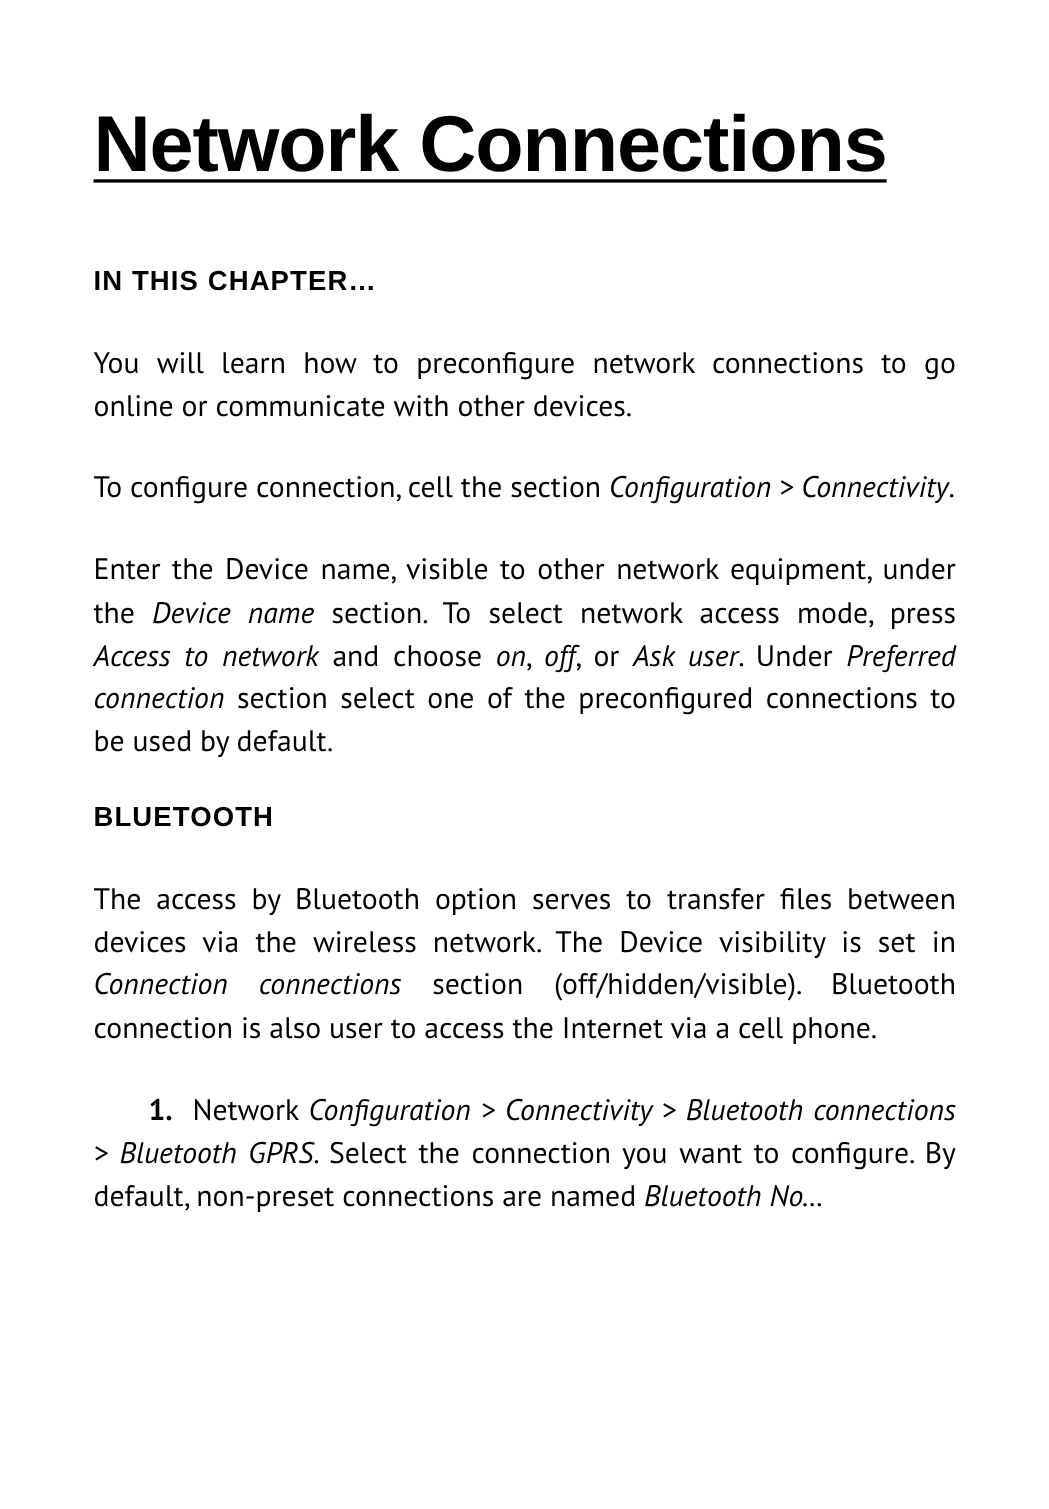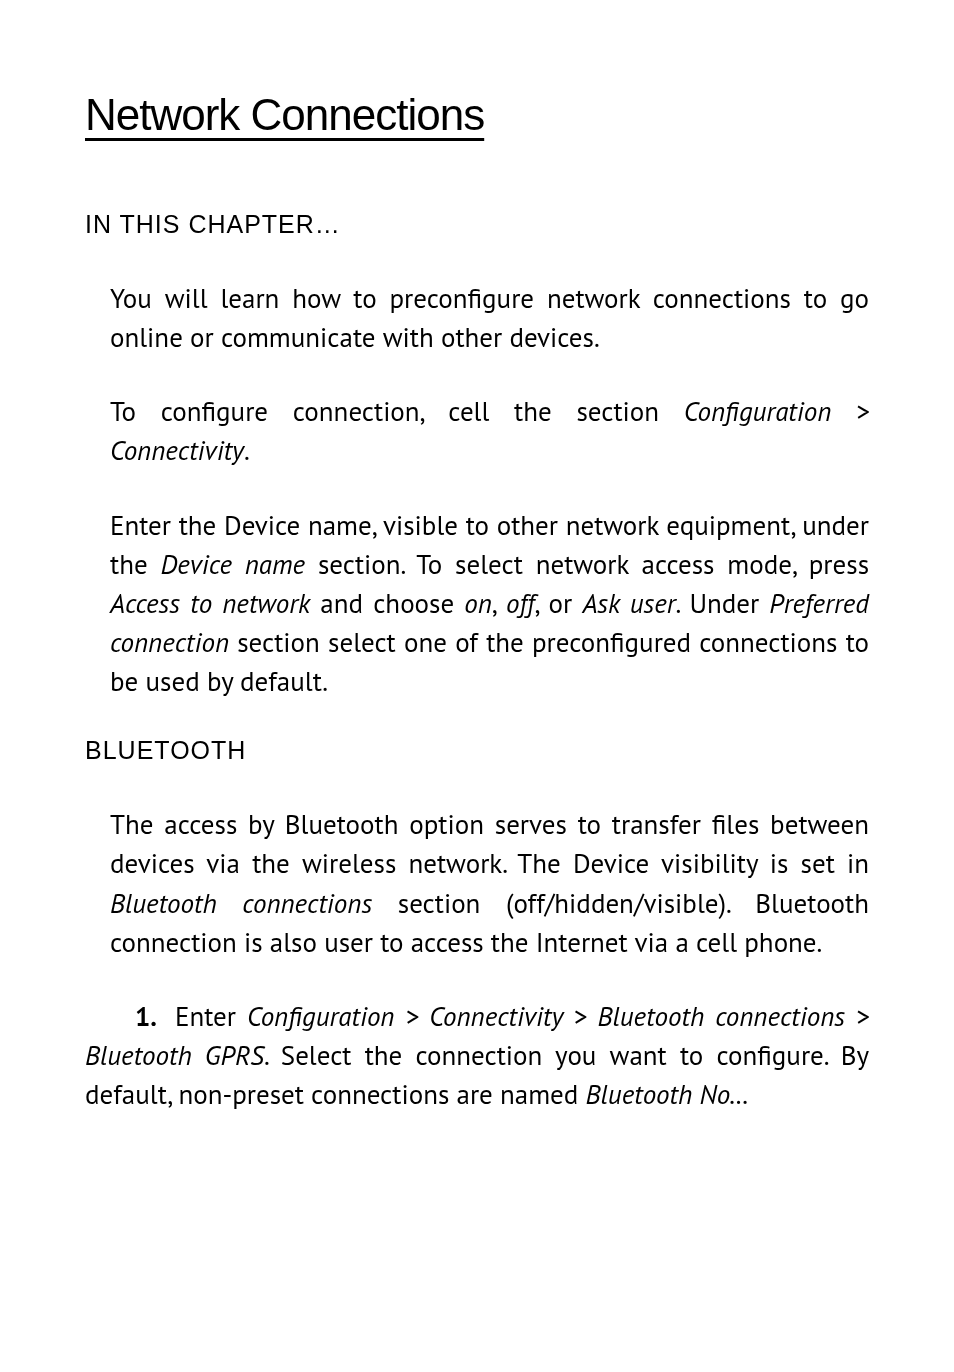--- a/index.html
+++ b/index.html
@@ -9,43 +9,42 @@
     }
     body {
       width: 954px;
       height: 1372px;
       background: #ffffff;
       font-family: Georgia, 'Times New Roman', serif;
       padding: 90px 85px 80px 85px;
       color: #000000;
     }
     .chapter-title {
-      font-size: 44px;
-      font-weight: normal;
+      font-size: 72px;
+      font-weight: bold;
       font-family: 'Segoe UI', Arial, sans-serif;
       text-decoration: underline;
       text-underline-offset: 8px;
       text-decoration-thickness: 3px;
       margin-bottom: 70px;
       letter-spacing: -1px;
     }
     .section-heading {
       font-size: 25px;
-      font-weight: normal;
+      font-weight: bold;
       font-family: 'Segoe UI', Arial, sans-serif;
       letter-spacing: 1px;
       margin-bottom: 40px;
     }
     .paragraph {
       font-size: 27px;
       font-family: 'Segoe UI', 'PT Sans', Arial, sans-serif;
       line-height: 1.45;
       margin-bottom: 35px;
       text-align: justify;
-      margin-left: 25px;
     }
     .paragraph .italic {
       font-style: italic;
     }
     .numbered-item {
       font-size: 27px;
       font-family: 'Segoe UI', 'PT Sans', Arial, sans-serif;
       line-height: 1.45;
       text-align: justify;
       text-indent: 50px;
@@ -71,18 +70,18 @@
   <span>To configure connection, cell the section </span><span class="italic">Configuration &gt; Connectivity</span><span>.</span>
 </p>
 
 <p class="paragraph">
   <span>Enter the Device name, visible to other network equipment, under the </span><span class="italic">Device name</span><span> section. To select network access mode, press </span><span class="italic">Access to network</span><span> and choose </span><span class="italic">on</span><span>, </span><span class="italic">off</span><span>, or </span><span class="italic">Ask user</span><span>. Under </span><span class="italic">Preferred connection</span><span> section select one of the preconfigured connections to be used by default.</span>
 </p>
 
 <h2 class="section-heading">BLUETOOTH</h2>
 
 <p class="paragraph">
-  <span>The access by Bluetooth option serves to transfer files between devices via the wireless network. The Device visibility is set in </span><span class="italic">Bluetooth connections</span><span> section (off/hidden/visible). Bluetooth connection is also user to access the Internet via a cell phone.</span>
+  <span>The access by Bluetooth option serves to transfer files between devices via the wireless network. The Device visibility is set in </span><span class="italic">Connection connections</span><span> section (off/hidden/visible). Bluetooth connection is also user to access the Internet via a cell phone.</span>
 </p>
 
 <p class="numbered-item">
-  <span class="num">1.</span><span>Enter </span><span class="italic">Configuration &gt; Connectivity &gt; Bluetooth connections &gt; Bluetooth GPRS</span><span>. Select the connection you want to configure. By default, non-preset connections are named </span><span class="italic">Bluetooth No…</span>
+  <span class="num">1.</span><span>Network </span><span class="italic">Configuration &gt; Connectivity &gt; Bluetooth connections &gt; Bluetooth GPRS</span><span>. Select the connection you want to configure. By default, non-preset connections are named </span><span class="italic">Bluetooth No…</span>
 </p>
 
 </body></html>

